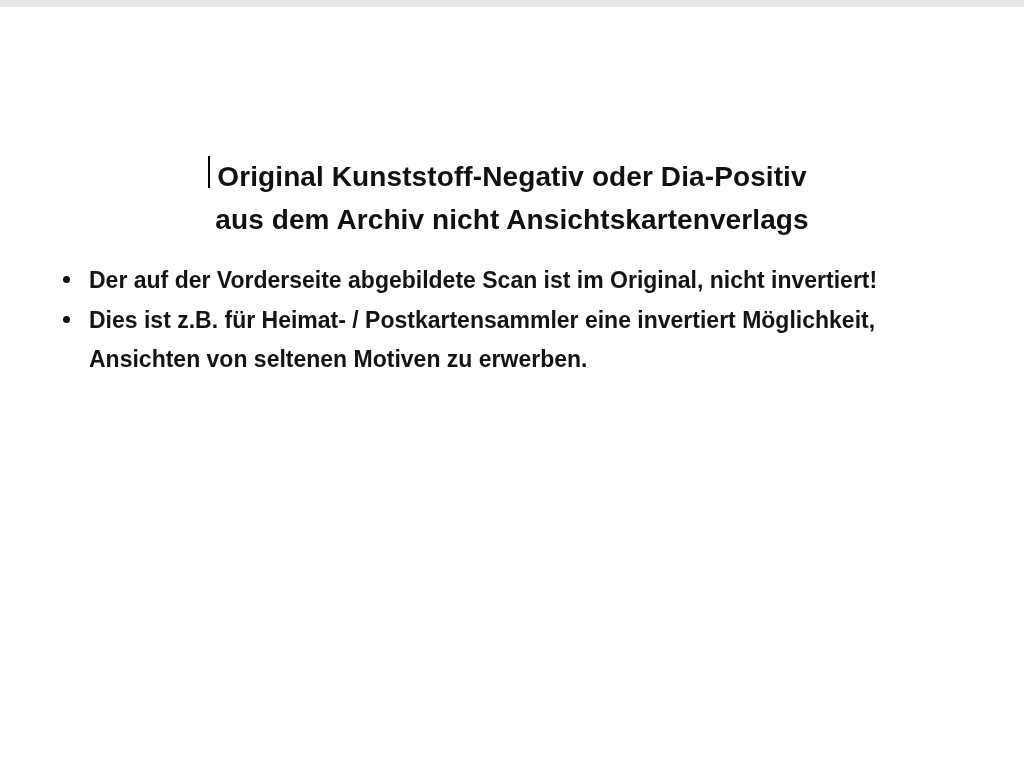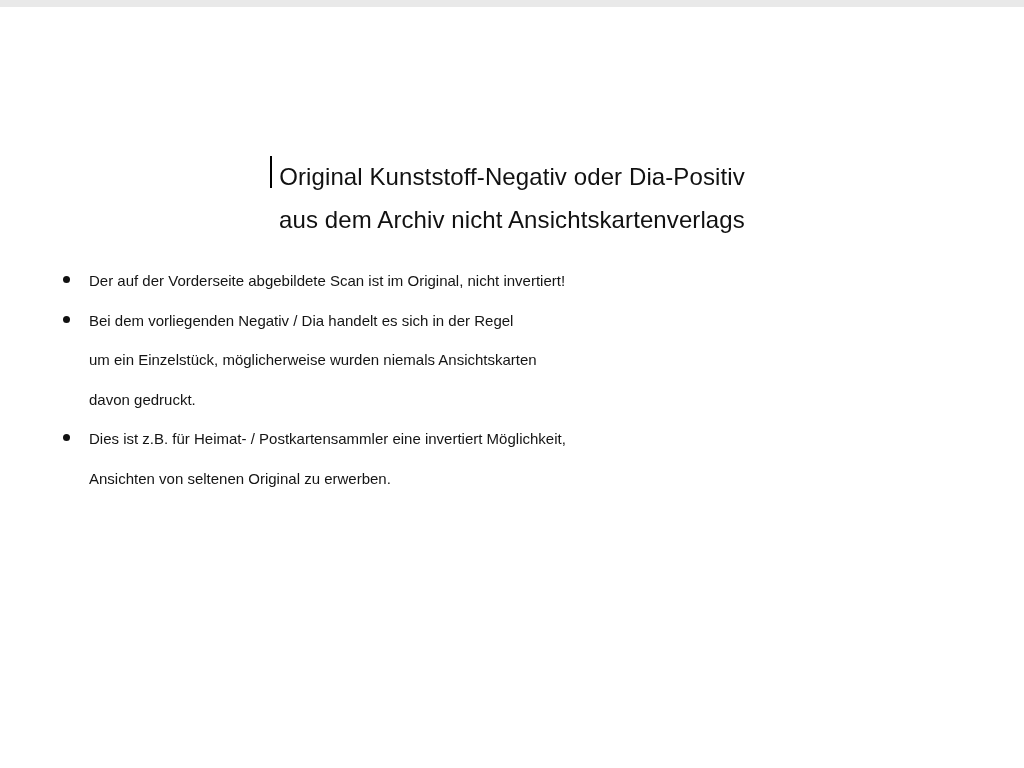--- a/index.html
+++ b/index.html
@@ -38,22 +38,22 @@
 
   .title-block {
     position: absolute;
     top: 148px;
     left: 0;
     width: 1024px;
     text-align: center;
   }
 
   .title-line {
-    font-size: 24px;
-    font-weight: normal;
+    font-size: 28px;
+    font-weight: bold;
     line-height: 43px;
     letter-spacing: 0.1px;
     color: #111111;
     white-space: nowrap;
   }
 
   
   .title-line-1 {
     position: relative;
     display: inline-block;
@@ -73,24 +73,25 @@
     left: 56px;
     width: 930px;
     list-style: none;
     margin: 0;
     padding: 0;
   }
 
   .bullet-item {
     position: relative;
     padding-left: 33px;
-    font-size: 15px;
+    font-size: 23px;
     line-height: 39.5px;
     color: #141414;
     margin: 0 0 0 0;
+    font-weight: bold;
   }
 
   .bullet-item .dot {
     position: absolute;
     left: 7px;
     top: 15px;
     width: 7px;
     height: 7px;
     border-radius: 50%;
     background: #111111;
@@ -116,29 +117,23 @@
     <div class="title-line">aus dem Archiv nicht Ansichtskartenverlags</div>
   </div>
 
   <ul class="bullet-list">
 
     <li class="bullet-item">
       <span class="dot"></span>
       <span class="line">Der auf der Vorderseite abgebildete Scan ist im Original, nicht invertiert!</span>
     </li>
 
-    <li class="bullet-item">
-      <span class="dot"></span>
-      <span class="line">Bei dem vorliegenden Negativ / Dia handelt es sich in der Regel</span>
-      <span class="line">um ein Einzelstück, möglicherweise wurden niemals Ansichtskarten</span>
-      <span class="line">davon gedruckt.</span>
-    </li>
 
     <li class="bullet-item">
       <span class="dot"></span>
       <span class="line">Dies ist z.B. für Heimat- / Postkartensammler eine invertiert Möglichkeit,</span>
-      <span class="line">Ansichten von seltenen Original zu erwerben.</span>
+      <span class="line">Ansichten von seltenen Motiven zu erwerben.</span>
     </li>
 
 
   </ul>
 
 </div>
 
 </body></html>

